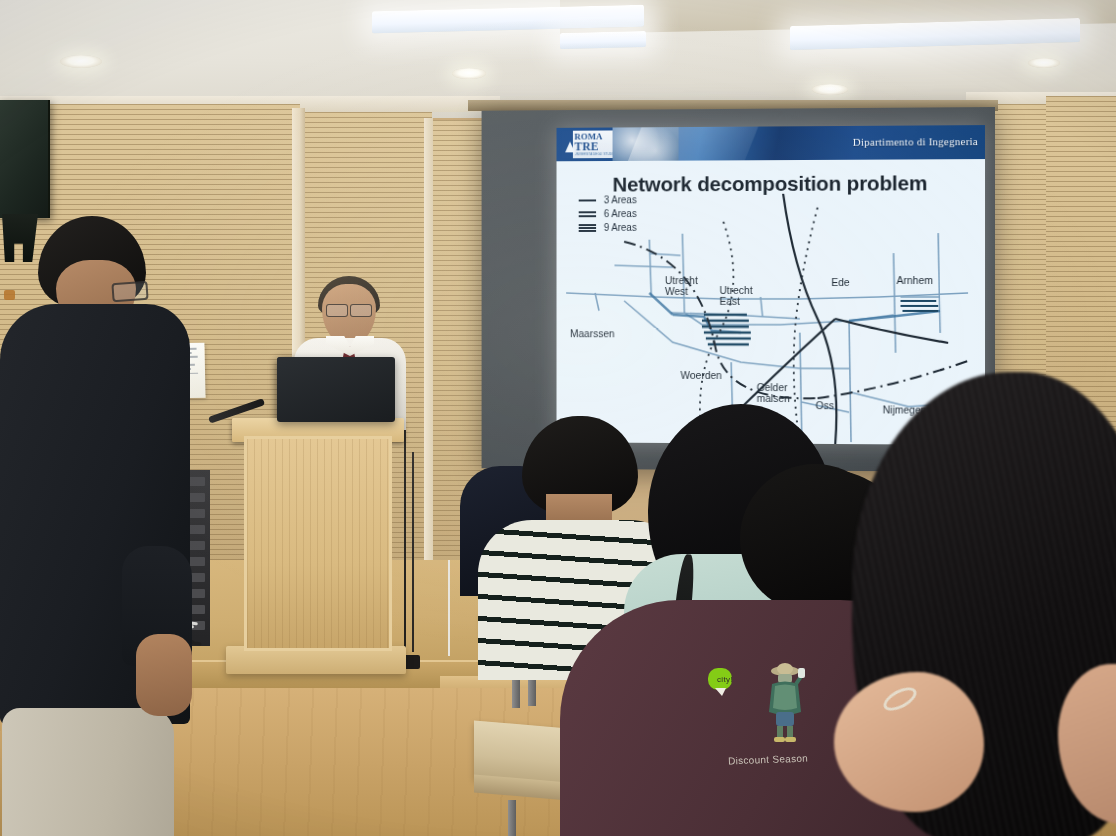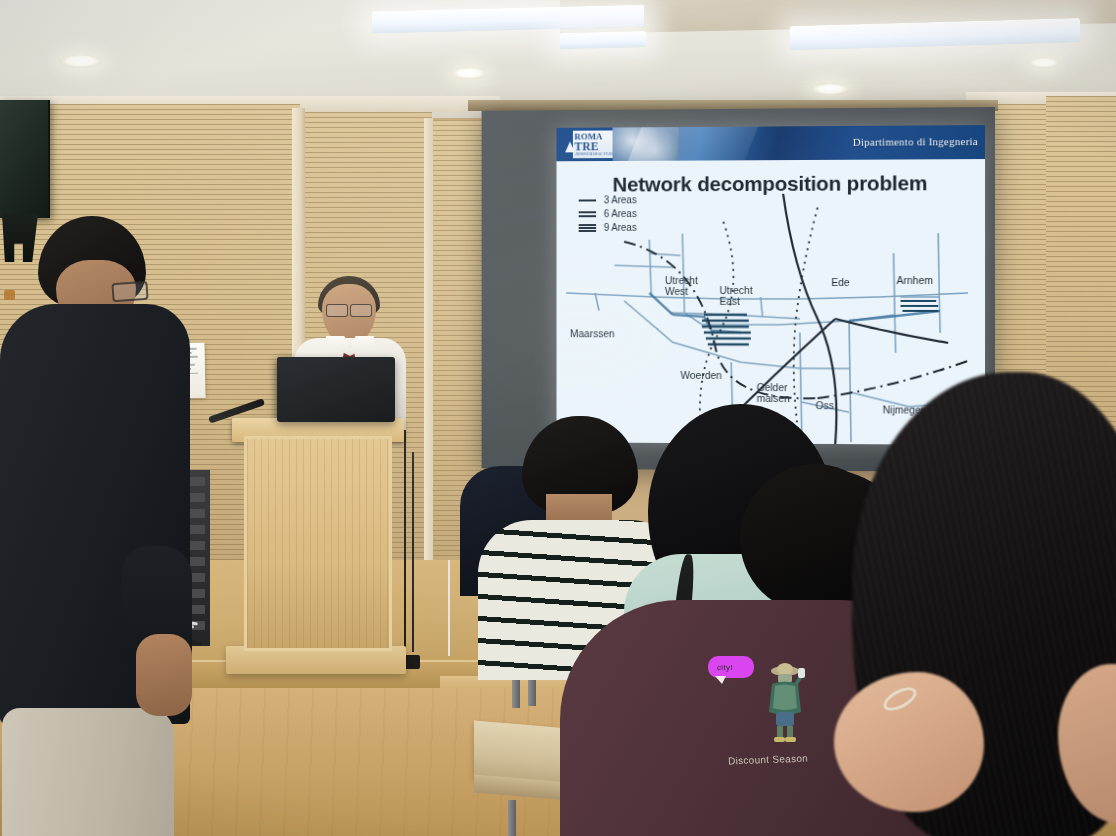--- a/index.html
+++ b/index.html
@@ -421,22 +421,22 @@
     position:absolute;left:180px;top:-96px;width:150px;height:150px;
     background:linear-gradient(160deg,#181716,#070606);
     border-radius:50%;
   }
   .fm-body{
     position:absolute;left:0;top:40px;width:430px;height:240px;
     background:linear-gradient(120deg,#5b3a42,#4b2f36 55%,#3a242a);
     border-radius:120px 150px 0 0;
   }
   .tee-bubble{
-    position:absolute;left:148px;top:96px;width:46px;height:22px;
-    background:#d946ef;border-radius:10px;
+    position:absolute;left:148px;top:108px;width:24px;height:22px;
+    background:#84cc16;border-radius:10px;
   }
   .tee-bubble:after{
     content:"";position:absolute;left:7px;bottom:-6px;
     border-left:7px solid transparent;border-right:4px solid transparent;
     border-top:8px solid #efece4;
   }
   .tee-bubble em{
     font-style:normal;position:absolute;left:0;top:0;width:34px;height:22px;
     display:flex;align-items:center;justify-content:center;
     font-size:8px;color:#2d2b28;letter-spacing:.4px;

